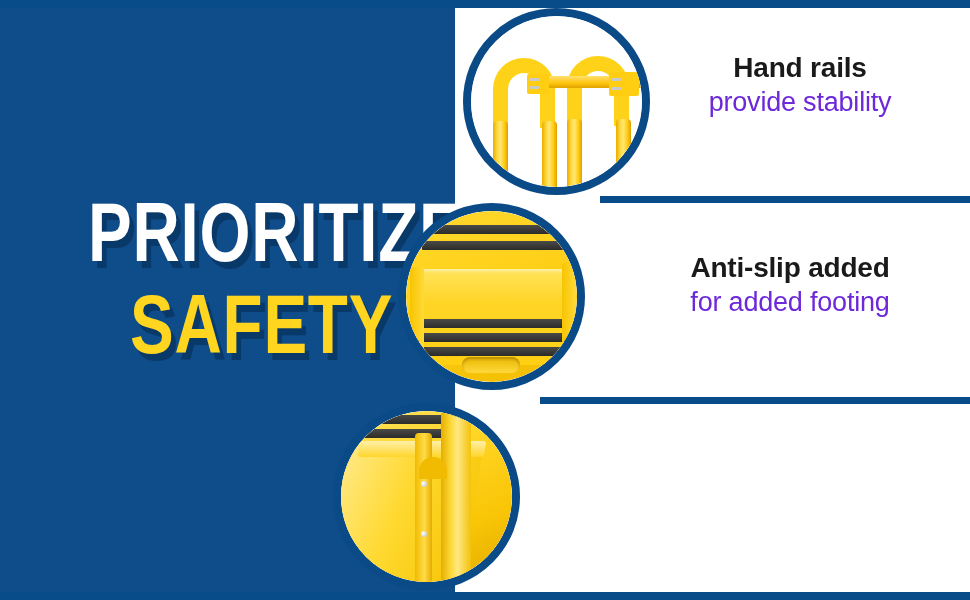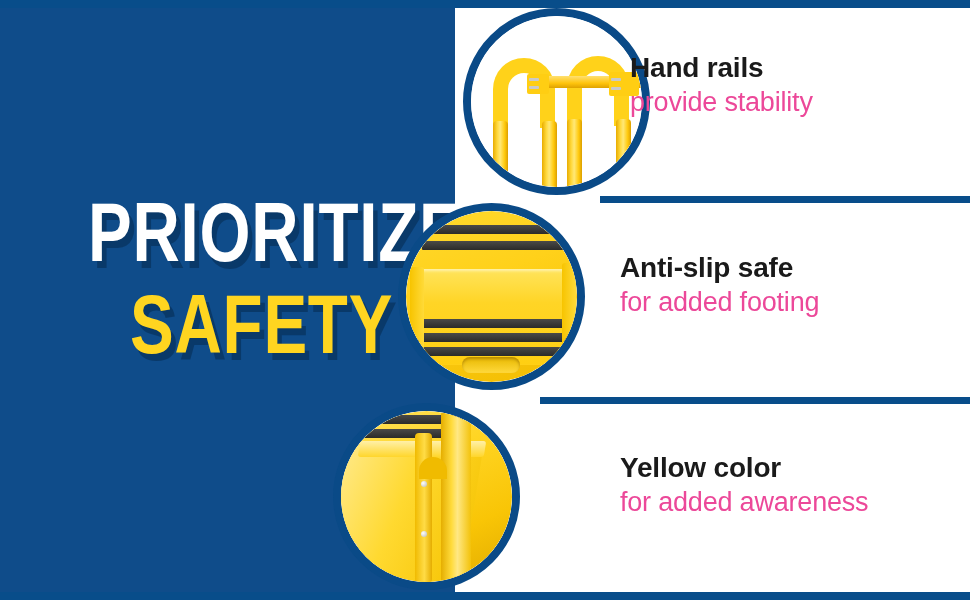--- a/index.html
+++ b/index.html
@@ -130,28 +130,28 @@
   }
   .rivet{position:absolute;width:6px;height:6px;border-radius:50%;
     background:radial-gradient(circle at 35% 35%,#ffffff,#b9b9b4);}
   .notch{
     position:absolute;left:78px;top:46px;width:28px;height:22px;
     background:#f0bb00;border-radius:14px 14px 0 0;
   }
 
   
   .feature{
-    position:absolute;text-align:left;width:340px;
+    position:absolute;text-align:center;width:340px;
   }
   .feature .f-title{
     font-size:28px;font-weight:700;color:#1a1a1a;line-height:1.12;
     letter-spacing:-0.2px;
   }
   .feature .f-sub{
-    font-size:27px;font-weight:400;color:#ec4899;line-height:1.2;
+    font-size:27px;font-weight:400;color:#6d28d9;line-height:1.2;
     letter-spacing:-0.2px;margin-top:3px;
   }
   .feature.f1{left:630px;top:52px;}
   .feature.f2{left:620px;top:252px;}
   .feature.f3{left:620px;top:452px;}
 </style>
 </head>
 <body>
 
 <div id="stage">
@@ -228,22 +228,18 @@
       <div class="rivet" style="left:10px;top:132px;"></div>
     </div>
   </div>
 
   <div class="feature f1">
     <div class="f-title">Hand rails</div>
     <div class="f-sub">provide stability</div>
   </div>
 
   <div class="feature f2">
-    <div class="f-title">Anti-slip safe</div>
+    <div class="f-title">Anti-slip added</div>
     <div class="f-sub">for added footing</div>
   </div>
 
-  <div class="feature f3">
-    <div class="f-title">Yellow color</div>
-    <div class="f-sub">for added awareness</div>
-  </div>
 
 </div>
 
 </body></html>

